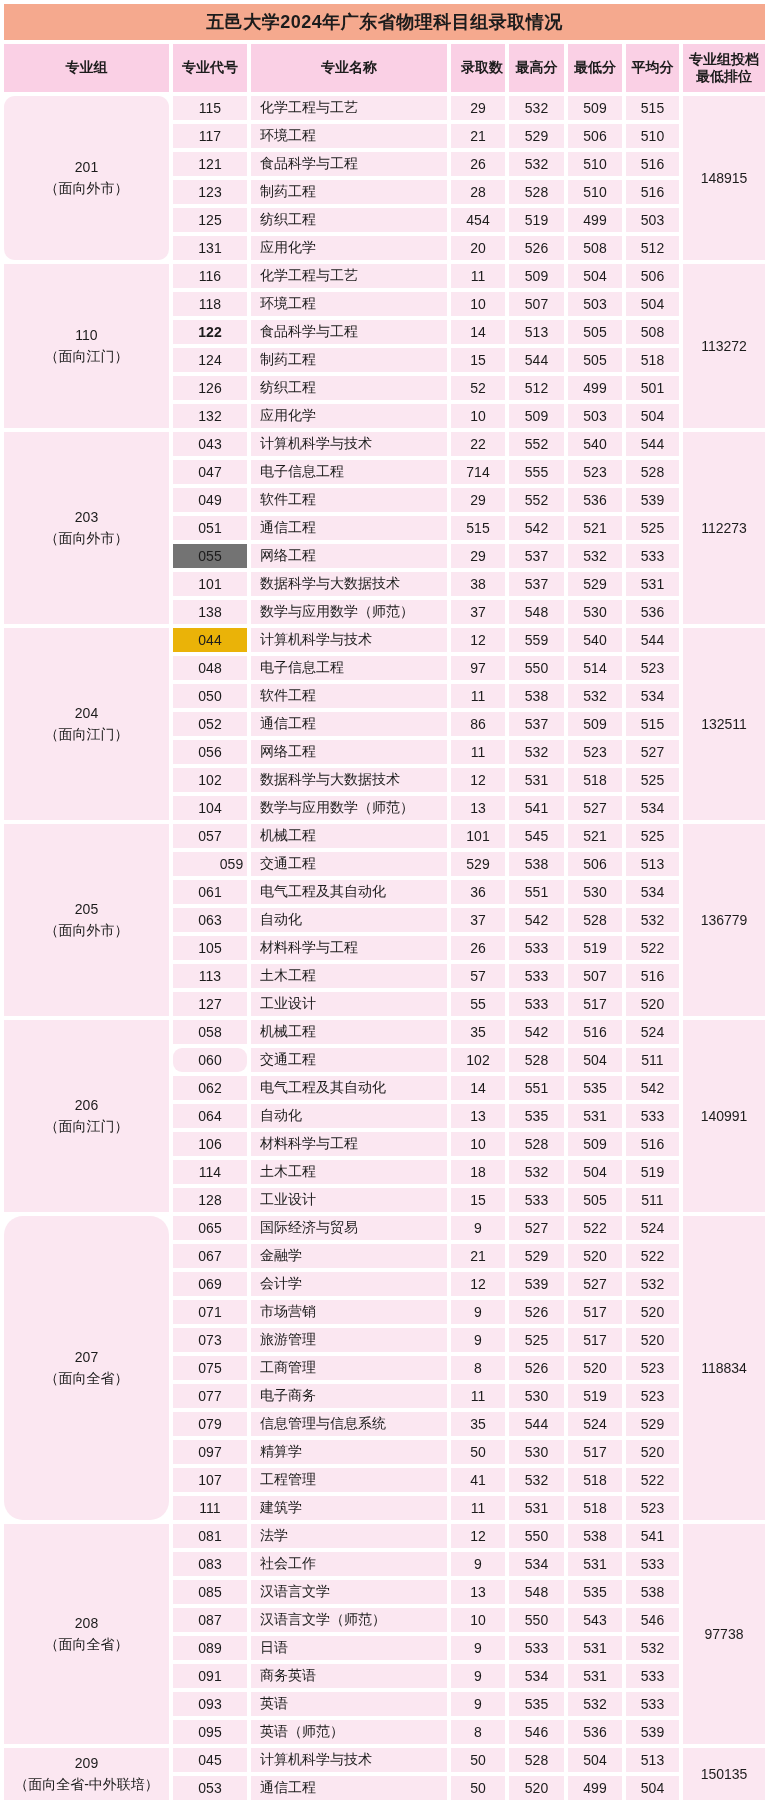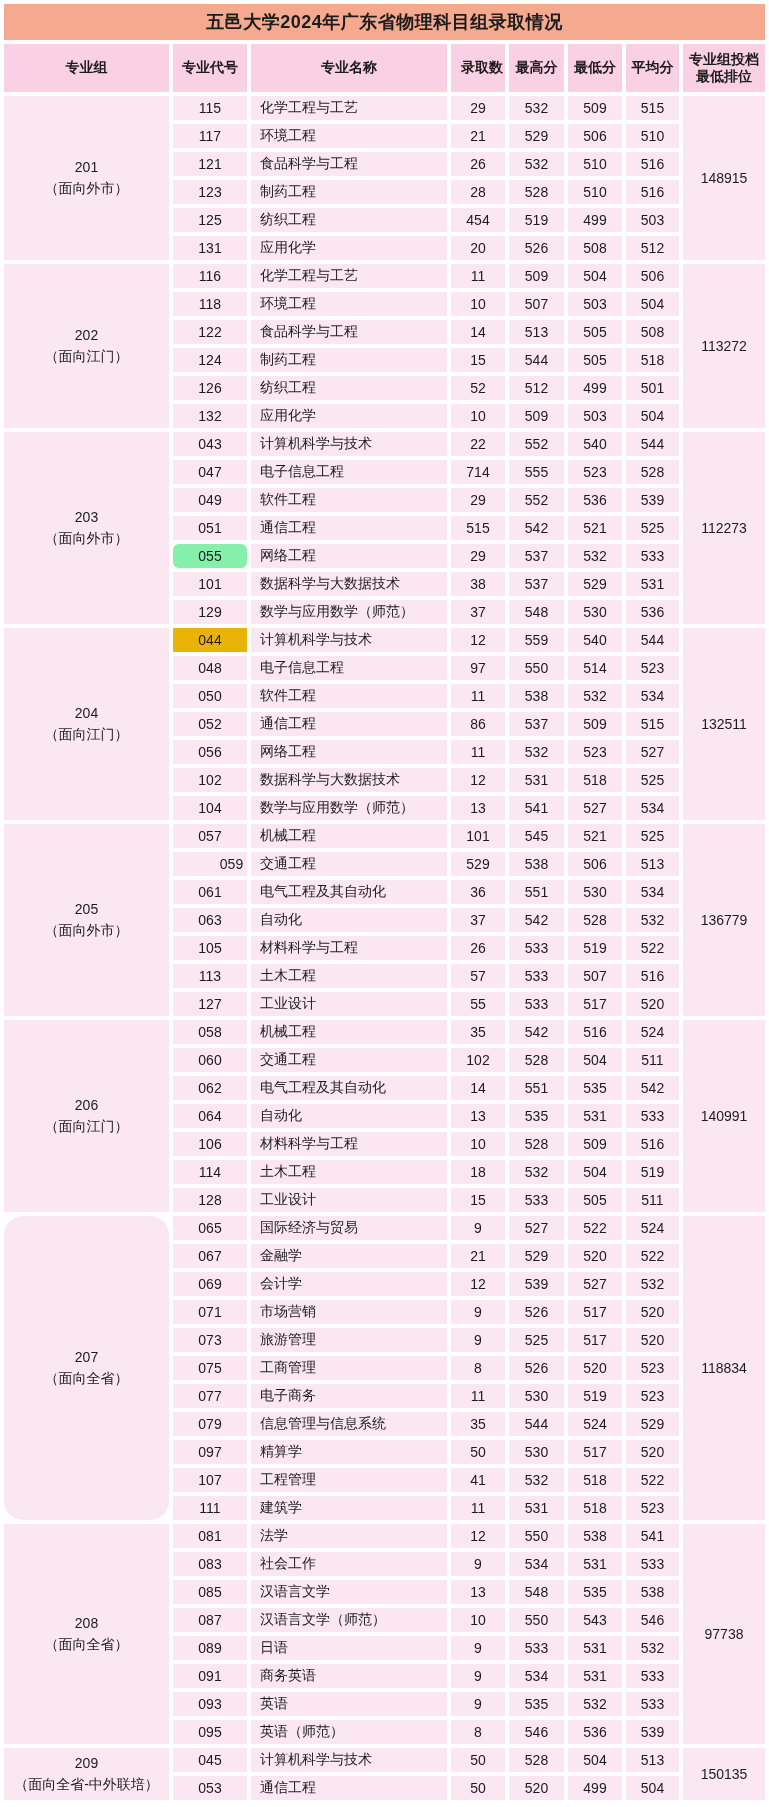--- a/index.html
+++ b/index.html
@@ -84,21 +84,21 @@
       <th style="background: rgb(250, 208, 229); padding-left: 8px;">录取数</th>
       <th style="background: rgb(250, 208, 229);">最高分</th>
       <th style="background: rgb(250, 208, 229);">最低分</th>
       <th style="background: rgb(250, 208, 229);">平均分</th>
       <th style="background: rgb(250, 208, 229);">专业组投档
 最低排位</th>
     </tr>
   </thead>
   <tbody id="table-body">
       <tr>
-        <td class="group-cell" rowspan="6" style="background: rgb(251, 231, 241);">201
+        <td class="group-cell" rowspan="6" style="background: rgb(251, 231, 241); border-radius: 11px;">201
 （面向外市）</td>
         <td class="data-cell" style="background: rgb(251, 231, 241);">115</td>
         <td class="data-cell name-cell" style="background: rgb(251, 231, 241);">化学工程与工艺</td>
         <td class="data-cell" style="background: rgb(251, 231, 241);">29</td>
         <td class="data-cell" style="background: rgb(251, 231, 241);">532</td>
         <td class="data-cell" style="background: rgb(251, 231, 241);">509</td>
         <td class="data-cell" style="background: rgb(251, 231, 241);">515</td>
         <td class="rank-cell" rowspan="6" style="background: rgb(251, 231, 241);">148915</td>
       </tr>
       <tr>
@@ -135,40 +135,40 @@
       </tr>
       <tr>
         <td class="data-cell" style="background: rgb(251, 231, 241);">131</td>
         <td class="data-cell name-cell" style="background: rgb(251, 231, 241);">应用化学</td>
         <td class="data-cell" style="background: rgb(251, 231, 241);">20</td>
         <td class="data-cell" style="background: rgb(251, 231, 241);">526</td>
         <td class="data-cell" style="background: rgb(251, 231, 241);">508</td>
         <td class="data-cell" style="background: rgb(251, 231, 241);">512</td>
       </tr>
       <tr>
-        <td class="group-cell" rowspan="6" style="background: rgb(251, 231, 241);">202
+        <td class="group-cell" rowspan="6" style="background: rgb(251, 231, 241);">110
 （面向江门）</td>
         <td class="data-cell" style="background: rgb(251, 231, 241);">116</td>
         <td class="data-cell name-cell" style="background: rgb(251, 231, 241);">化学工程与工艺</td>
         <td class="data-cell" style="background: rgb(251, 231, 241);">11</td>
         <td class="data-cell" style="background: rgb(251, 231, 241);">509</td>
         <td class="data-cell" style="background: rgb(251, 231, 241);">504</td>
         <td class="data-cell" style="background: rgb(251, 231, 241);">506</td>
         <td class="rank-cell" rowspan="6" style="background: rgb(251, 231, 241);">113272</td>
       </tr>
       <tr>
         <td class="data-cell" style="background: rgb(251, 231, 241);">118</td>
         <td class="data-cell name-cell" style="background: rgb(251, 231, 241);">环境工程</td>
         <td class="data-cell" style="background: rgb(251, 231, 241);">10</td>
         <td class="data-cell" style="background: rgb(251, 231, 241);">507</td>
         <td class="data-cell" style="background: rgb(251, 231, 241);">503</td>
         <td class="data-cell" style="background: rgb(251, 231, 241);">504</td>
       </tr>
       <tr>
-        <td class="data-cell" style="background: rgb(251, 231, 241);">122</td>
+        <td class="data-cell" style="background: rgb(251, 231, 241); font-weight: bold;">122</td>
         <td class="data-cell name-cell" style="background: rgb(251, 231, 241);">食品科学与工程</td>
         <td class="data-cell" style="background: rgb(251, 231, 241);">14</td>
         <td class="data-cell" style="background: rgb(251, 231, 241);">513</td>
         <td class="data-cell" style="background: rgb(251, 231, 241);">505</td>
         <td class="data-cell" style="background: rgb(251, 231, 241);">508</td>
       </tr>
       <tr>
         <td class="data-cell" style="background: rgb(251, 231, 241);">124</td>
         <td class="data-cell name-cell" style="background: rgb(251, 231, 241);">制药工程</td>
         <td class="data-cell" style="background: rgb(251, 231, 241);">15</td>
@@ -221,37 +221,37 @@
       </tr>
       <tr>
         <td class="data-cell" style="background: rgb(251, 231, 241);">051</td>
         <td class="data-cell name-cell" style="background: rgb(251, 231, 241);">通信工程</td>
         <td class="data-cell" style="background: rgb(251, 231, 241);">515</td>
         <td class="data-cell" style="background: rgb(251, 231, 241);">542</td>
         <td class="data-cell" style="background: rgb(251, 231, 241);">521</td>
         <td class="data-cell" style="background: rgb(251, 231, 241);">525</td>
       </tr>
       <tr>
-        <td class="data-cell" style="background: #86efac; border-radius: 6px;">055</td>
+        <td class="data-cell" style="background: #737373;">055</td>
         <td class="data-cell name-cell" style="background: rgb(251, 231, 241);">网络工程</td>
         <td class="data-cell" style="background: rgb(251, 231, 241);">29</td>
         <td class="data-cell" style="background: rgb(251, 231, 241);">537</td>
         <td class="data-cell" style="background: rgb(251, 231, 241);">532</td>
         <td class="data-cell" style="background: rgb(251, 231, 241);">533</td>
       </tr>
       <tr>
         <td class="data-cell" style="background: rgb(251, 231, 241);">101</td>
         <td class="data-cell name-cell" style="background: rgb(251, 231, 241);">数据科学与大数据技术</td>
         <td class="data-cell" style="background: rgb(251, 231, 241);">38</td>
         <td class="data-cell" style="background: rgb(251, 231, 241);">537</td>
         <td class="data-cell" style="background: rgb(251, 231, 241);">529</td>
         <td class="data-cell" style="background: rgb(251, 231, 241);">531</td>
       </tr>
       <tr>
-        <td class="data-cell" style="background: rgb(251, 231, 241);">129</td>
+        <td class="data-cell" style="background: rgb(251, 231, 241);">138</td>
         <td class="data-cell name-cell" style="background: rgb(251, 231, 241);">数学与应用数学（师范）</td>
         <td class="data-cell" style="background: rgb(251, 231, 241);">37</td>
         <td class="data-cell" style="background: rgb(251, 231, 241);">548</td>
         <td class="data-cell" style="background: rgb(251, 231, 241);">530</td>
         <td class="data-cell" style="background: rgb(251, 231, 241);">536</td>
       </tr>
       <tr>
         <td class="group-cell" rowspan="7" style="background: rgb(251, 231, 241);">204
 （面向江门）</td>
         <td class="data-cell" style="background: #eab308;">044</td>
@@ -374,21 +374,21 @@
 （面向江门）</td>
         <td class="data-cell" style="background: rgb(251, 231, 241);">058</td>
         <td class="data-cell name-cell" style="background: rgb(251, 231, 241);">机械工程</td>
         <td class="data-cell" style="background: rgb(251, 231, 241);">35</td>
         <td class="data-cell" style="background: rgb(251, 231, 241);">542</td>
         <td class="data-cell" style="background: rgb(251, 231, 241);">516</td>
         <td class="data-cell" style="background: rgb(251, 231, 241);">524</td>
         <td class="rank-cell" rowspan="7" style="background: rgb(251, 231, 241);">140991</td>
       </tr>
       <tr>
-        <td class="data-cell" style="background: rgb(251, 231, 241);">060</td>
+        <td class="data-cell" style="background: rgb(251, 231, 241); border-radius: 9px;">060</td>
         <td class="data-cell name-cell" style="background: rgb(251, 231, 241);">交通工程</td>
         <td class="data-cell" style="background: rgb(251, 231, 241);">102</td>
         <td class="data-cell" style="background: rgb(251, 231, 241);">528</td>
         <td class="data-cell" style="background: rgb(251, 231, 241);">504</td>
         <td class="data-cell" style="background: rgb(251, 231, 241);">511</td>
       </tr>
       <tr>
         <td class="data-cell" style="background: rgb(251, 231, 241);">062</td>
         <td class="data-cell name-cell" style="background: rgb(251, 231, 241);">电气工程及其自动化</td>
         <td class="data-cell" style="background: rgb(251, 231, 241);">14</td>

